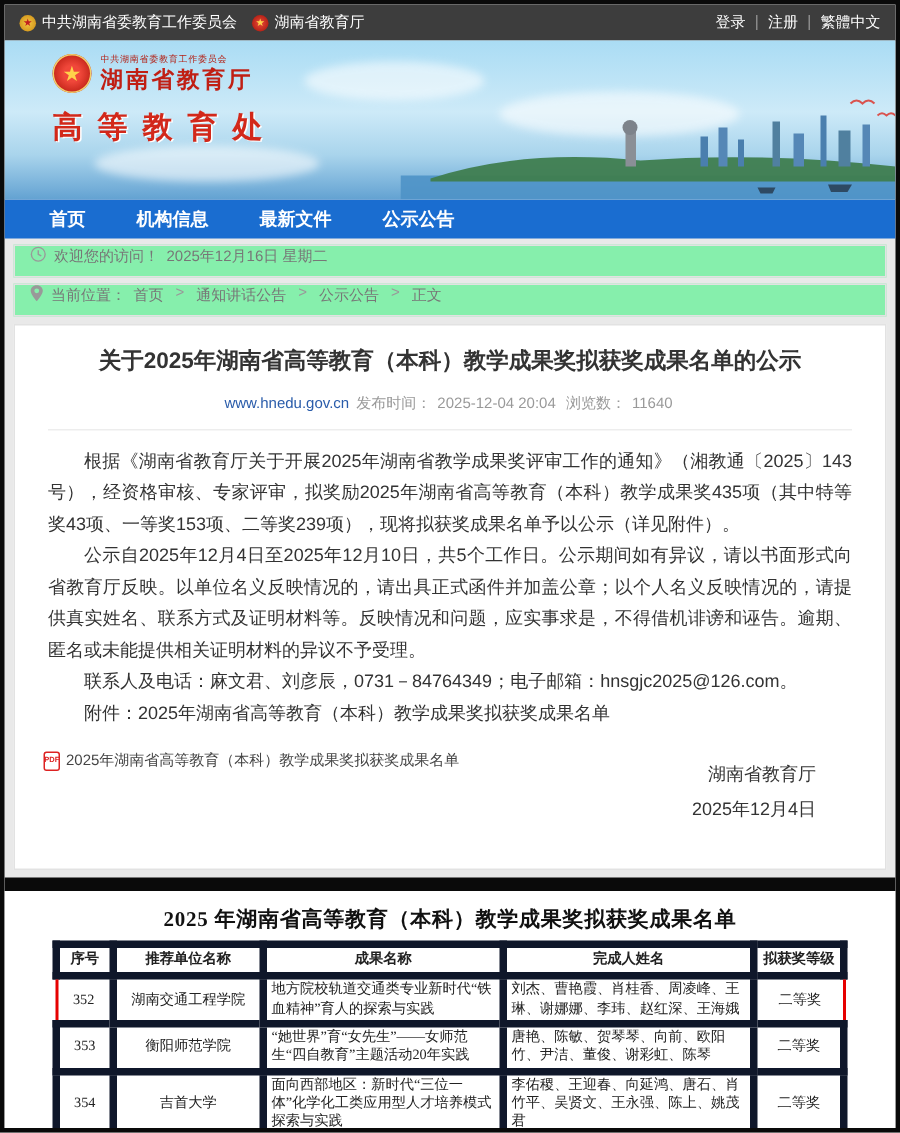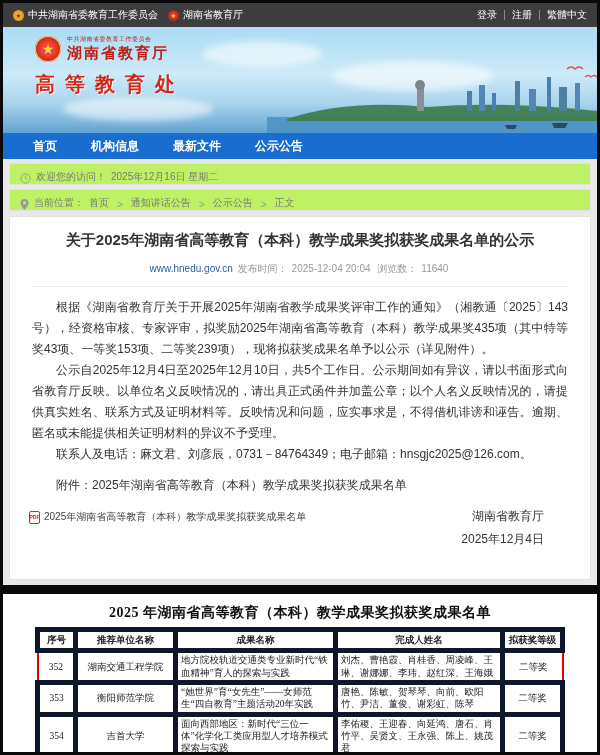--- a/index.html
+++ b/index.html
@@ -37,22 +37,22 @@
   .logo-name  { font-size:15px; color:#c01f14; font-weight:bold; letter-spacing:2px; }
   .dept-title { position:absolute; left:32px; top:44px; font-size:20px; font-weight:bold; color:#d2281a; letter-spacing:10px; text-shadow:1px 1px 0 #fff; }
   .cityscape { position:absolute; right:0; bottom:0; }
 
   
   .nav { height:26px; background:#1a6dd0; display:flex; align-items:center; padding:0 30px; gap:34px; }
   .nav-item { color:#fff; font-size:12px; font-weight:bold; text-decoration:none; cursor:pointer; }
 
   
   .strip {
-    background:#bef264; border:1px solid #e2e2e2; margin:4px 6px 0 6px;
-    height:22px; display:flex; align-items:flex-end; padding:0 10px; gap:5px;
+    background:#86efac; border:1px solid #e2e2e2; margin:4px 6px 0 6px;
+    height:22px; display:flex; align-items:flex-start; padding:0 10px; gap:5px;
     font-size:10px; color:#777;
   }
   .strip .icn { flex:0 0 auto; display:inline-flex; }
   .crumb { color:#777; text-decoration:none; cursor:pointer; }
   .crumb-sep { color:#999; margin:0 3px; }
   .crumb-sep::after { content:">"; }
 
   
   .article {
     background:#fff; border:1px solid #e2e2e2; margin:5px 6px 0 6px;
@@ -178,21 +178,21 @@
   <div class="article">
     <div class="article-title">关于2025年湖南省高等教育（本科）教学成果奖拟获奖成果名单的公示</div>
     <div class="meta">
       <a>www.hnedu.gov.cn</a>
       <span>发布时间：</span><span>2025-12-04 20:04</span>
       <span>浏览数：</span><span>11640</span>
     </div>
     <p class="para">根据《湖南省教育厅关于开展2025年湖南省教学成果奖评审工作的通知》（湘教通〔2025〕143号），经资格审核、专家评审，拟奖励2025年湖南省高等教育（本科）教学成果奖435项（其中特等奖43项、一等奖153项、二等奖239项），现将拟获奖成果名单予以公示（详见附件）。</p>
     <p class="para">公示自2025年12月4日至2025年12月10日，共5个工作日。公示期间如有异议，请以书面形式向省教育厅反映。以单位名义反映情况的，请出具正式函件并加盖公章；以个人名义反映情况的，请提供真实姓名、联系方式及证明材料等。反映情况和问题，应实事求是，不得借机诽谤和诬告。逾期、匿名或未能提供相关证明材料的异议不予受理。</p>
     <p class="para">联系人及电话：麻文君、刘彦辰，0731－84764349；电子邮箱：hnsgjc2025@126.com。</p>
-    <p class="para" style="margin-top:10px;">附件：2025年湖南省高等教育（本科）教学成果奖拟获奖成果名单</p>
+    <p class="para" style="">附件：2025年湖南省高等教育（本科）教学成果奖拟获奖成果名单</p>
     <div class="attach-row">
       <span class="pdf-icon">PDF</span>
       <a class="attach-link">2025年湖南省高等教育（本科）教学成果奖拟获奖成果名单</a>
     </div>
     <div class="sign">
       <div>湖南省教育厅</div>
       <div>2025年12月4日</div>
     </div>
   </div>
 

